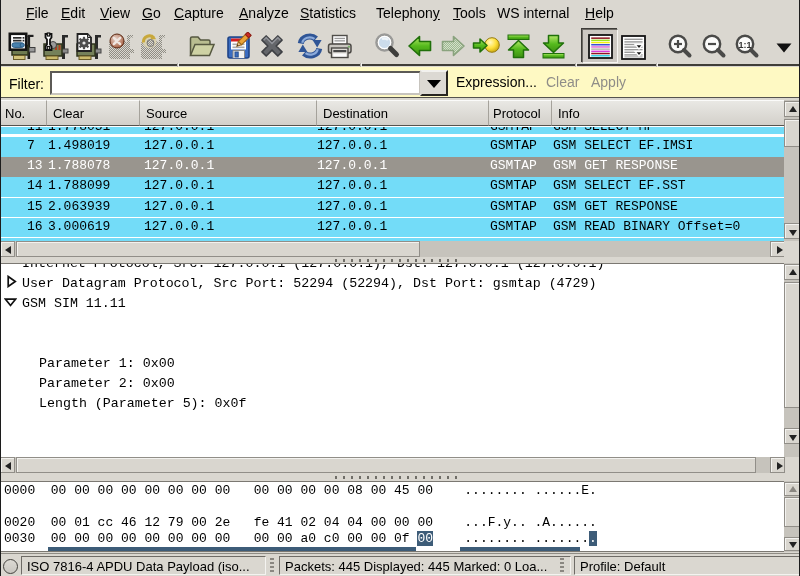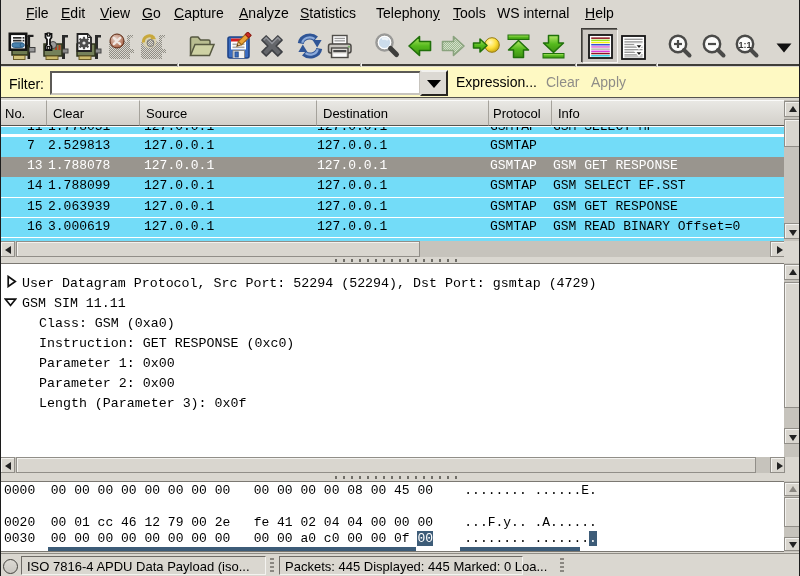--- a/index.html
+++ b/index.html
@@ -305,21 +305,21 @@
 <div id="fcombo">
         <div class="arr"></div>
       </div>
 <span class="fbtn" style="left:456px;color:#000">Expression...</span>
 <span class="fbtn" style="left:546px;color:#8f8d88">Clear</span>
 <span class="fbtn" style="left:591px;color:#8f8d88">Apply</span>
 </div>
 
 <div id="plist">
   <div class="row cy" style="top:26.5px;height:7.5px;overflow:hidden"><div style="left:27px;top:-8px">11</div><div class="c2" style="top:-8px">1.778051</div><div class="c3" style="top:-8px">127.0.0.1</div><div class="c4" style="top:-8px">127.0.0.1</div><div class="c5" style="top:-8px">GSMTAP</div><div class="c6" style="top:-8px">GSM SELECT MF</div></div>
-  <div class="row cy" style="top:36.5px"><div style="left:27px">7</div><div class="c2">2.529813</div><div class="c3">127.0.0.1</div><div class="c4">127.0.0.1</div><div class="c5">GSMTAP</div></div>
+  <div class="row cy" style="top:36.5px"><div style="left:27px">7</div><div class="c2">1.498019</div><div class="c3">127.0.0.1</div><div class="c4">127.0.0.1</div><div class="c5">GSMTAP</div><div class="c6">GSM SELECT EF.IMSI</div></div>
   <div class="row sel" style="top:56.5px"><div style="left:27px">13</div><div class="c2">1.788078</div><div class="c3">127.0.0.1</div><div class="c4">127.0.0.1</div><div class="c5">GSMTAP</div><div class="c6">GSM GET RESPONSE</div></div>
   <div class="row cy" style="top:76.5px"><div style="left:27px">14</div><div class="c2">1.788099</div><div class="c3">127.0.0.1</div><div class="c4">127.0.0.1</div><div class="c5">GSMTAP</div><div class="c6">GSM SELECT EF.SST</div></div>
   <div class="row cy" style="top:96.5px;border-top:1.5px solid #fff"><div style="left:27px">15</div><div class="c2">2.063939</div><div class="c3">127.0.0.1</div><div class="c4">127.0.0.1</div><div class="c5">GSMTAP</div><div class="c6">GSM GET RESPONSE</div></div>
   <div class="row cy" style="top:116.5px;border-top:1.5px solid #fff"><div style="left:27px">16</div><div class="c2">3.000619</div><div class="c3">127.0.0.1</div><div class="c4">127.0.0.1</div><div class="c5">GSMTAP</div><div class="c6">GSM READ BINARY Offset=0</div></div>
   <div class="row cy" style="top:138px;height:3px"></div>
   <div class="hdr" style="left:0;width:47px">
         <span>No.</span>
       </div>
   <div class="hdr" style="left:47px;width:93px">
         <span style="left:6px">Clear</span>
@@ -357,31 +357,30 @@
       </div>
   <div class="thumbv" style="top:19px;height:28px"></div>
 </div>
 <div class="abs" style="left:784px;top:241px;width:16px;height:16px;background:#dad7d0"></div>
 
 <div class="split" style="top:257px;height:6px">
       <div class="grip"></div>
     </div>
 
 <div id="details">
+  <div class="dl" style="top:-10px"><span style="left:21px">Internet Protocol, Src: 127.0.0.1 (127.0.0.1), Dst: 127.0.0.1 (127.0.0.1)</span></div>
   <div class="dl" style="top:10px"><svg style="position:absolute;left:6px;top:1px" width="10" height="13" viewBox="0 0 10 13">
           <path d="M1.2 1.5 L8.3 6.5 L1.2 11.5 Z" fill="#fff" stroke="#111" stroke-width="1.7"></path>
         </svg><span style="left:21px">User Datagram Protocol, Src Port: 52294 (52294), Dst Port: gsmtap (4729)</span></div>
   <div class="dl" style="top:30px"><svg style="position:absolute;left:3px;top:4px" width="13" height="9" viewBox="0 0 13 9">
           <path d="M1.5 1.2 L11.5 1.2 L6.5 7.5 Z" fill="#fff" stroke="#111" stroke-width="1.7"></path>
         </svg><span style="left:21px">GSM SIM 11.11</span></div>
-  <div class="dl" style="top:50px"><span style="left:38px">Class: GSM (0xa0)</span></div>
-  <div class="dl" style="top:70px"><span style="left:38px">Instruction: GET RESPONSE (0xc0)</span></div>
   <div class="dl" style="top:90px"><span style="left:38px">Parameter 1: 0x00</span></div>
   <div class="dl" style="top:110px"><span style="left:38px">Parameter 2: 0x00</span></div>
-  <div class="dl" style="top:130px"><span style="left:38px">Length (Parameter 3): 0x0f</span></div>
+  <div class="dl" style="top:130px"><span style="left:38px">Length (Parameter 5): 0x0f</span></div>
 </div>
 
 <div class="sbh" style="left:0;top:457px;width:785px">
   <div class="sbtn" style="left:0;top:0;width:15px;height:16px">
         <div class="tri tl"></div>
       </div>
   <div class="sbtn" style="left:770px;top:0;width:15px;height:16px">
         <div class="tri tr"></div>
       </div>
   <div class="thumbh" style="left:16px;width:740px"></div>
@@ -418,22 +417,25 @@
       </div>
   <div class="thumbv" style="top:16px;height:30px"></div>
 </div>
 
 <div id="status">
   <div class="abs" style="left:3px;top:5px;width:15px;height:15px;border-radius:50%;background:linear-gradient(#dcd9d3,#c9c6c0);border:1.6px solid #44423e"></div>
   <div class="sfr" style="left:21px;width:245px">
         <span>ISO 7816-4 APDU Data Payload (iso...</span>
       </div>
   <div class="sgrip" style="left:270px"></div>
-  <div class="sfr" style="left:279px;width:244px">
+  <div class="sfr" style="left:279px;width:292px">
         <span>Packets: 445 Displayed: 445 Marked: 0 Loa...</span>
       </div>
   <div class="sgrip" style="left:560px"></div>
+  <div class="sfr" style="left:574px;width:226px">
+        <span>Profile: Default</span>
+      </div>
 
 </div>
 
 <div class="abs" style="left:0;top:0;width:1px;height:576px;background:#1c1c1c"></div>
 <div class="abs" style="left:799px;top:0;width:1px;height:576px;background:#1c1c1c"></div>
 </div>
 
 </body></html>

